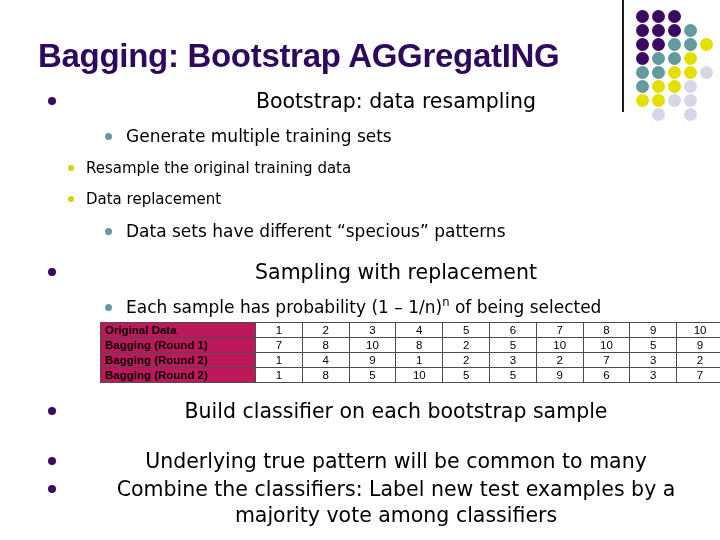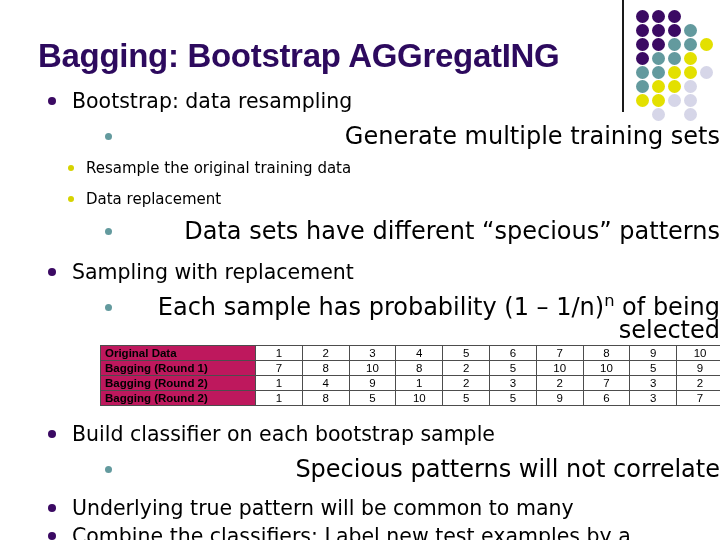--- a/index.html
+++ b/index.html
@@ -84,20 +84,21 @@
     display: block;
   }
   .bullet-text {
     flex: 1 1 auto;
   }
 
   
   .lvl1 {
     padding-left: 48px;
     margin-bottom: 2px;
+    text-align: center;
   }
   .lvl1 .bullet-mark {
     width: 8px;
     height: 8px;
     background: #3b0a63;
     margin-top: 9px;
     margin-right: 16px;
   }
   .lvl1 .bullet-text {
     font-size: 20.5px;
@@ -110,23 +111,22 @@
     margin-bottom: 1px;
   }
   .lvl2 .bullet-mark {
     width: 7px;
     height: 7px;
     background: #639a9e;
     margin-top: 8px;
     margin-right: 14px;
   }
   .lvl2 .bullet-text {
-    font-size: 24px;
+    font-size: 17px;
     line-height: 23px;
-    text-align: right;
   }
 
   
   .lvl3 {
     padding-left: 68px;
     margin-bottom: 1px;
   }
   .lvl3 .bullet-mark {
     width: 6px;
     height: 6px;
@@ -336,24 +336,20 @@
 
     <div class="gap-md"></div>
 
     <div class="bullet-line lvl1">
       <span class="bullet-mark"></span>
       <span class="bullet-text">Build classifier on each bootstrap sample</span>
     </div>
 
     <div class="gap-sm"></div>
 
-    <div class="bullet-line lvl2">
-      <span class="bullet-mark"></span>
-      <span class="bullet-text">Specious patterns will not correlate</span>
-    </div>
 
     <div class="gap-md"></div>
 
     <div class="bullet-line lvl1">
       <span class="bullet-mark"></span>
       <span class="bullet-text">Underlying true pattern will be common to many</span>
     </div>
 
     <div class="bullet-line lvl1">
       <span class="bullet-mark"></span>

